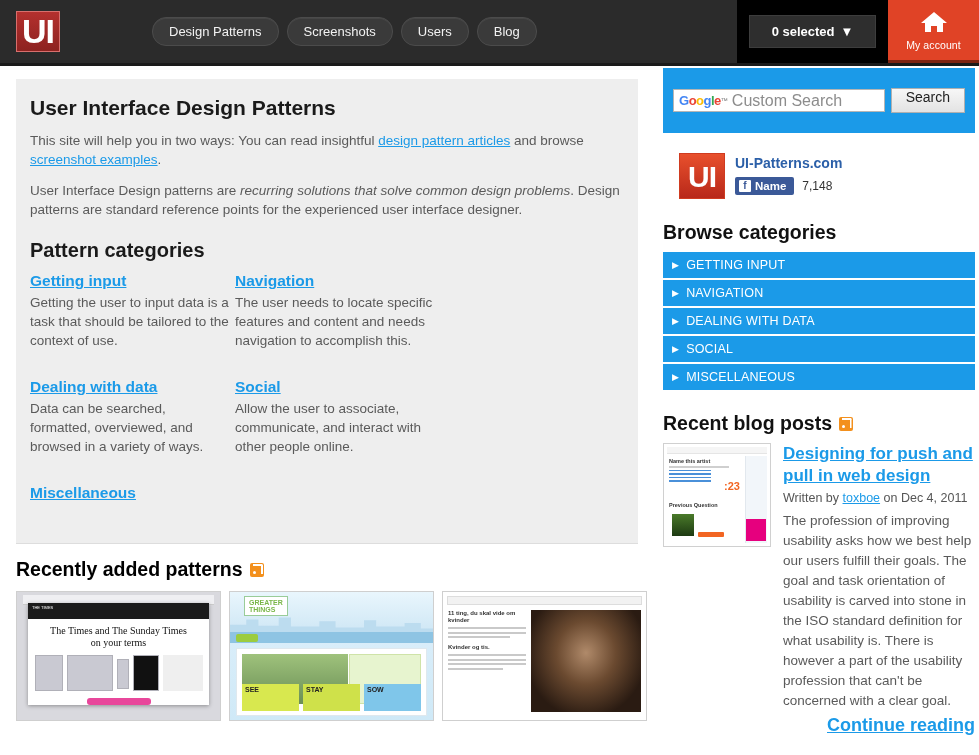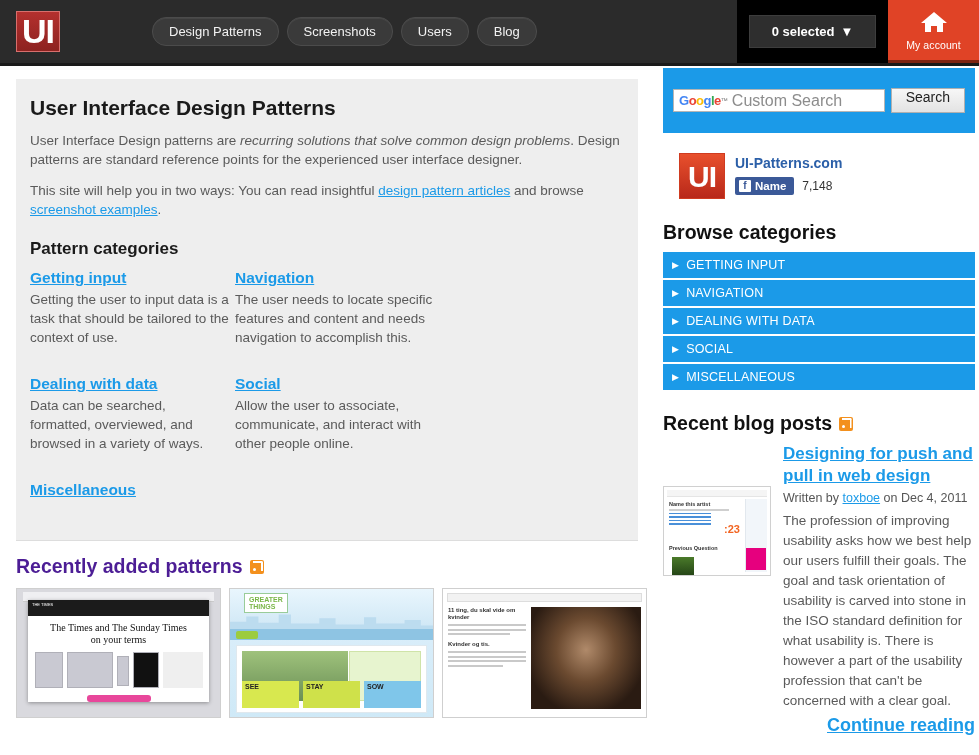--- a/index.html
+++ b/index.html
@@ -86,31 +86,31 @@
     border-bottom: 1px solid #dddddd;
     margin: 13px 0 0 16px;
     width: 622px;
     padding: 14px 18px 22px 14px;
   }
   #intro h1 { font-size: 21px; color:#1a1a1a; margin: 3px 0 11px 0; font-weight:bold; }
   #intro p { margin: 0 0 12px 0; line-height: 19px; color:#5a5a5a; font-size:13.5px;}
   #intro p em { font-style: italic; }
   a.link { color:#1b9ae8; text-decoration: underline; cursor:pointer; }
 
-  #intro h2 { font-size: 17px; color:#1a1a1a; margin: 20px 0 10px 0; font-weight:bold; }
+  #intro h2 { font-size: 20px; color:#1a1a1a; margin: 20px 0 10px 0; font-weight:bold; }
 
   .cat-grid { display:flex; flex-wrap: wrap; }
   .cat-cell { width: 205px; margin-bottom: 16px; padding-right: 6px; }
   .cat-cell h3 { margin:0 0 3px 0; font-size: 15.5px; }
   .cat-cell h3 a { color:#1b9ae8; text-decoration: underline; cursor:pointer; font-weight:bold;}
   .cat-cell p { margin:0; line-height:19px; color:#5a5a5a; font-size:13.5px; }
 
   
   #recent { margin: 14px 0 0 16px; width: 630px; }
-  #recent h2 { font-size: 19.5px; color:#4c1d95; margin:0 0 10px 0; display:flex; align-items:center; gap:8px;}
+  #recent h2 { font-size: 19.5px; color:#000000; margin:0 0 10px 0; display:flex; align-items:center; gap:8px;}
   .rss {
     width: 14px; height: 14px; background:#f3901d; border-radius:2px;
     position:relative; display:inline-block;
   }
   .rss::before {
     content:''; position:absolute; left:2.5px; bottom:2.5px; width:3px; height:3px;
     background:#fff; border-radius:50%;
   }
   .rss::after {
     content:''; position:absolute; left:2.5px; bottom:2.5px; width:8px; height:8px;
@@ -172,22 +172,22 @@
                     display:flex; align-items:center; gap:7px;}
   .cat-bar {
     background:#1b9ae8; color:#fff; font-size: 12.5px; padding: 6px 9px;
     margin: 0 0 2px 6px; width: 312px; cursor:pointer; display:flex; align-items:center; gap:7px;
     letter-spacing:0.2px;
   }
   .arrow-r { font-size:9px; line-height:1; }
 
   #blog-post { display:flex; gap:12px; margin: 8px 0 0 6px; }
   #blog-thumb {
-    width: 108px; height: 90px; border:1px solid #d0d0d0; background:#fff;
-    overflow:hidden; flex-shrink:0; cursor:pointer; position:relative;margin-top:43px;
+    width: 108px; height: 104px; border:1px solid #d0d0d0; background:#fff;
+    overflow:hidden; flex-shrink:0; cursor:pointer; position:relative;
   }
   #blog-body { width: 192px; }
   #blog-title { font-size: 17px; line-height: 22px; margin: 0 0 4px 0; }
   #blog-title a { color:#1b9ae8; text-decoration:underline; font-weight:bold; cursor:pointer; }
   #blog-byline { font-size: 12.5px; color:#555; margin: 0 0 6px 0; }
   #blog-byline a { color:#1b9ae8; text-decoration:underline; cursor:pointer;}
   #blog-excerpt { font-size: 13.5px; line-height: 20px; color:#5a5a5a; margin:0; }
   #continue { text-align:right; margin-top: 4px; width: 312px; margin-left:6px; }
   #continue a { color:#1b9ae8; text-decoration:underline; font-weight:bold; font-size:18px; cursor:pointer;}
 
@@ -269,25 +269,25 @@
 </div>
 
 <div id="page">
 
   <div id="main-col">
 
     <div id="intro">
       <h1>User Interface Design Patterns</h1>
 
       <p>
+        <span>This site will help you in two ways: You can read insightful </span><a class="link">design pattern articles</a><span> and browse </span><a class="link">screenshot examples</a><span>.</span>
+      </p>
+
+      <p>
         <span>User Interface Design patterns are </span><em>recurring solutions that solve common design problems</em><span>. Design patterns are standard reference points for the experienced user interface designer.</span>
-      </p>
-
-      <p>
-        <span>This site will help you in two ways: You can read insightful </span><a class="link">design pattern articles</a><span> and browse </span><a class="link">screenshot examples</a><span>.</span>
       </p>
 
       <h2>Pattern categories</h2>
 
       <div class="cat-grid">
         <div class="cat-cell">
           <h3><a>Getting input</a></h3>
           <p>Getting the user to input data is a task that should be tailored to the context of use.</p>
         </div>
         <div class="cat-cell">

